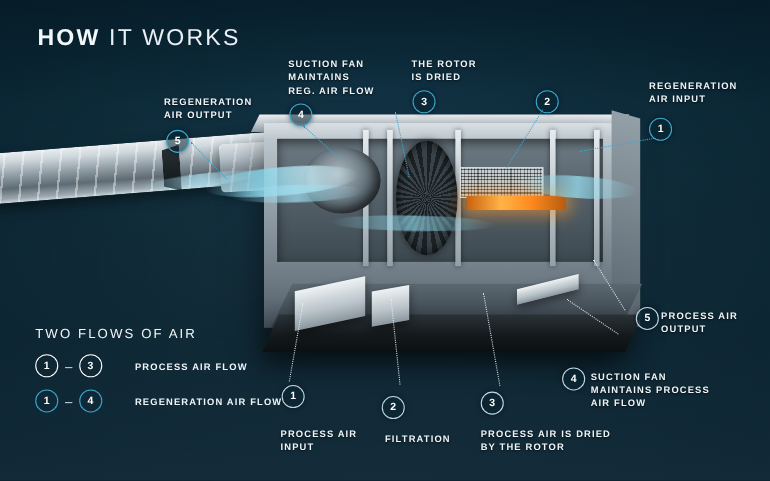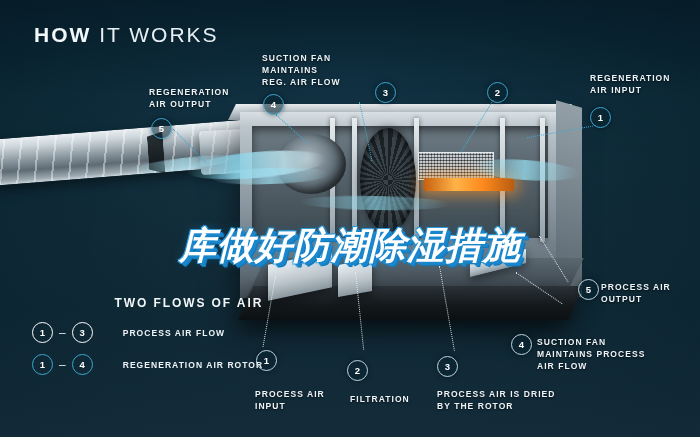--- a/index.html
+++ b/index.html
@@ -163,21 +163,21 @@
   .leader{position:absolute;transform-origin:top left;pointer-events:none;}
   .leader i{
     display:block;height:0;
     border-top:1.5px dotted rgba(225,238,245,.9);
   }
   .leader.cyan i{border-top-color:#3fa9d0;}
 
   
   .legend{position:absolute;left:32px;top:296px;}
   .legend h3{
-    margin:0 0 12px;font-size:12px;font-weight:700;letter-spacing:1.9px;color:#f1f6f9;text-align:right;
+    margin:0 0 12px;font-size:12px;font-weight:400;letter-spacing:1.9px;color:#f1f6f9;
   }
   .legrow{display:flex;align-items:center;margin-bottom:11px;}
   .legmark{
     width:19px;height:19px;border-radius:50%;border:1.4px solid #ffffff;
     display:flex;align-items:center;justify-content:center;
     font-size:9.5px;font-weight:700;color:#fff;flex:0 0 auto;
   }
   .legrow.cyan .legmark{border-color:#3aa7cf;}
   .dash{margin:0 6px;color:#dce7ee;font-size:12px;font-weight:400;}
   .legtext{margin-left:30px;font-size:8.5px;font-weight:700;letter-spacing:1.05px;color:#eef4f8;}
@@ -277,20 +277,22 @@
 
   <div class="label" style="left:149px;top:86px">REGENERATION
 AIR OUTPUT</div>
   <div class="marker cy" style="left:151px;top:118px">5</div>
 
   <div class="label" style="left:262px;top:52px">SUCTION FAN
 MAINTAINS
 REG. AIR FLOW</div>
   <div class="marker cy" style="left:263px;top:94px">4</div>
 
+  <div class="label" style="left:374px;top:52px">THE ROTOR
+IS DRIED</div>
   <div class="marker cy" style="left:375px;top:82px">3</div>
 
   <div class="marker cy" style="left:487px;top:82px">2</div>
 
   <div class="label" style="left:590px;top:72px">REGENERATION
 AIR INPUT</div>
   <div class="marker cy" style="left:590px;top:107px">1</div>
 
   <div class="label" style="left:601px;top:281px">PROCESS AIR
 OUTPUT</div>
@@ -319,21 +321,20 @@
       <span class="legmark">1</span>
       <span class="dash">–</span>
       <span class="legmark">3</span>
       <span class="legtext">PROCESS AIR FLOW</span>
     </div>
 
     <div class="legrow cyan">
       <span class="legmark">1</span>
       <span class="dash">–</span>
       <span class="legmark">4</span>
-      <span class="legtext">REGENERATION AIR ROTOR</span>
+      <span class="legtext">REGENERATION AIR FLOW</span>
     </div>
   </div>
 
   <div class="cn">
-    <span class="l2">库做好防潮除湿措施</span>
   </div>
 
 </div>
 
 </body></html>

